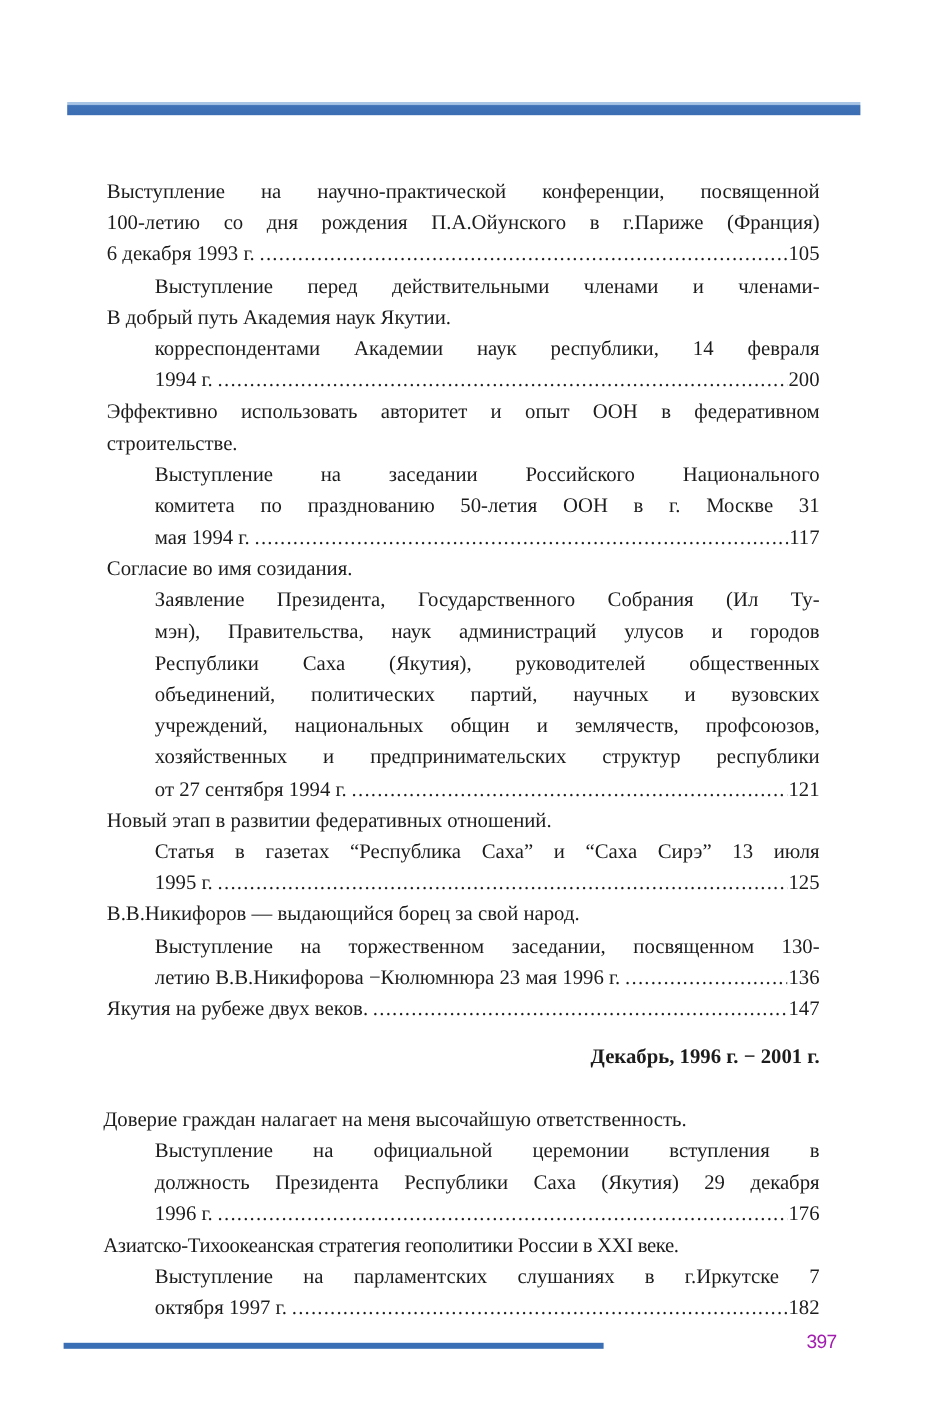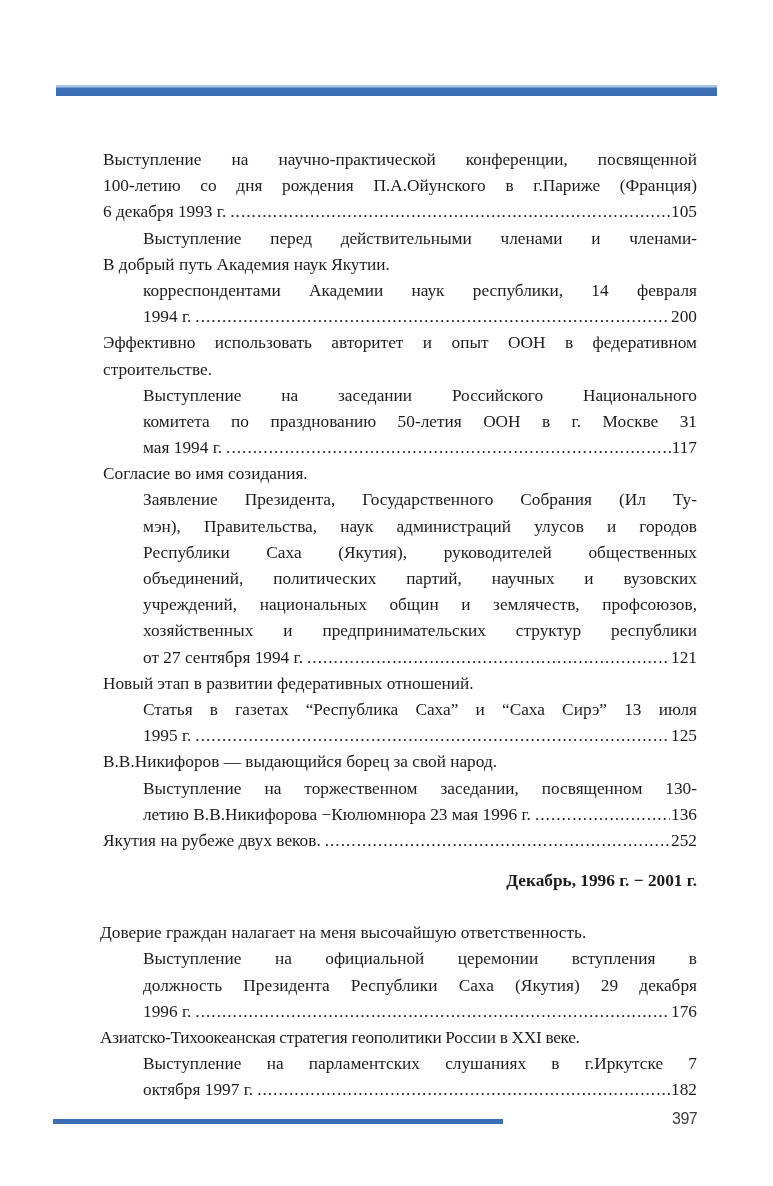--- a/index.html
+++ b/index.html
@@ -31,25 +31,25 @@
       height: 5px;
       background: #3a6fb5;
     }
     .page-number {
       position: absolute;
       left: 672px;
       top: 1110px;
       font-family: "Liberation Sans", "DejaVu Sans", sans-serif;
       font-size: 16px;
       letter-spacing: -0.5px;
-      color: #404040;
+      color: #a21caf;
     }
     .toc {
       position: absolute;
-      left: 103px;
+      left: 89px;
       top: 147px;
       width: 594px;
       font-size: 17.3px;
       line-height: 26.2px;
     }
     .line {
       white-space: nowrap;
       height: 26.2px;
       overflow: hidden;
     }
@@ -163,21 +163,21 @@
       <span class="lead-text">летию В.В.Никифорова −Кюлюмнюра  23 мая  1996 г.</span>
       <span class="dots"></span>
       <span class="page">136</span>
     </div>
   </div>
 
   <div>
     <div class="line leader-line">
       <span class="lead-text">Якутия на рубеже двух веков.</span>
       <span class="dots"></span>
-      <span class="page">252</span>
+      <span class="page">147</span>
     </div>
   </div>
 
   <div class="section-heading">Декабрь, 1996 г. − 2001 г.</div>
 
   <div>
     <div class="line" style="margin-left:-3px;">Доверие граждан налагает на меня высочайшую ответственность.</div>
     <div class="line indent justify">Выступление на официальной церемонии вступления в</div>
     <div class="line indent justify">должность Президента Республики Саха (Якутия)  29 декабря</div>
     <div class="line indent leader-line">

